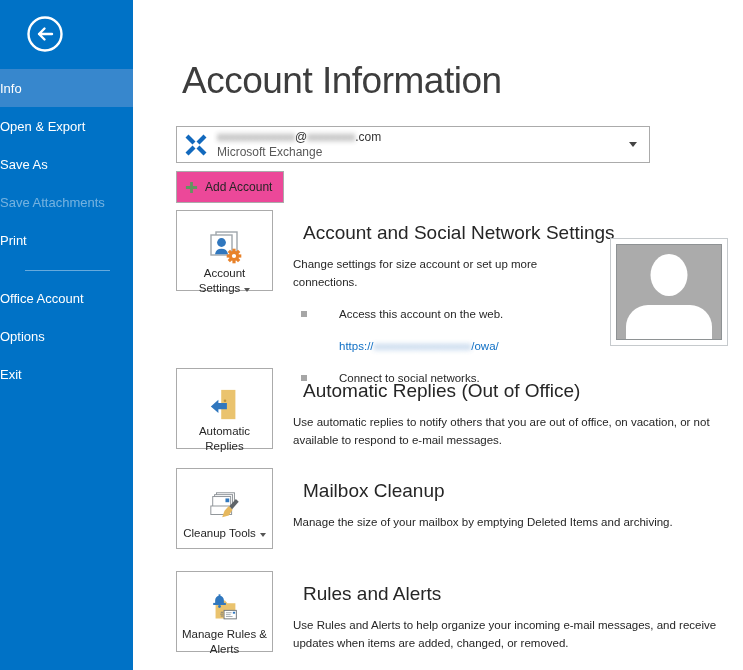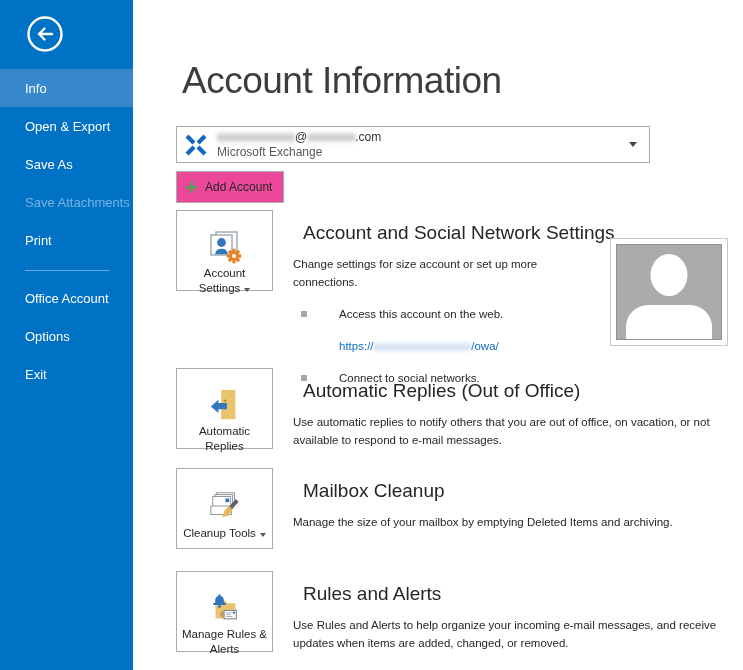--- a/index.html
+++ b/index.html
@@ -3,21 +3,21 @@
 <meta charset="utf-8">
 <style>
   html,body{margin:0;padding:0;background:#fff;}
   .app{position:relative;width:743px;height:670px;background:#ffffff;overflow:hidden;
        font-family:"Liberation Sans","DejaVu Sans",sans-serif;color:#262626;}
 
   
   .sidebar{position:absolute;left:0;top:0;width:133px;height:670px;background:#0072C6;}
   .back-btn{position:absolute;left:25px;top:14px;width:40px;height:40px;cursor:pointer;}
   .nav{position:absolute;left:0;top:69px;width:133px;}
-  .nav-item{height:38px;display:flex;align-items:center;padding-left:25px;
+  .nav-item{height:38px;display:flex;align-items:center;
             color:#ffffff;font-size:13px;cursor:pointer;}
   .nav-item.selected{background:#3787CD;}
   .nav-item.disabled{color:rgba(255,255,255,0.45);cursor:default;}
   .nav-divider{height:1px;background:rgba(255,255,255,0.4);margin:11px 23px 8px 25px;}
 
   
   .page-title{position:absolute;left:174px;top:52px;margin:8px;font-size:37px;
               font-weight:300;letter-spacing:-0.5px;color:#3D3D3D;}
 
   .acct-dd{position:absolute;left:176px;top:126px;width:474px;height:37px;

